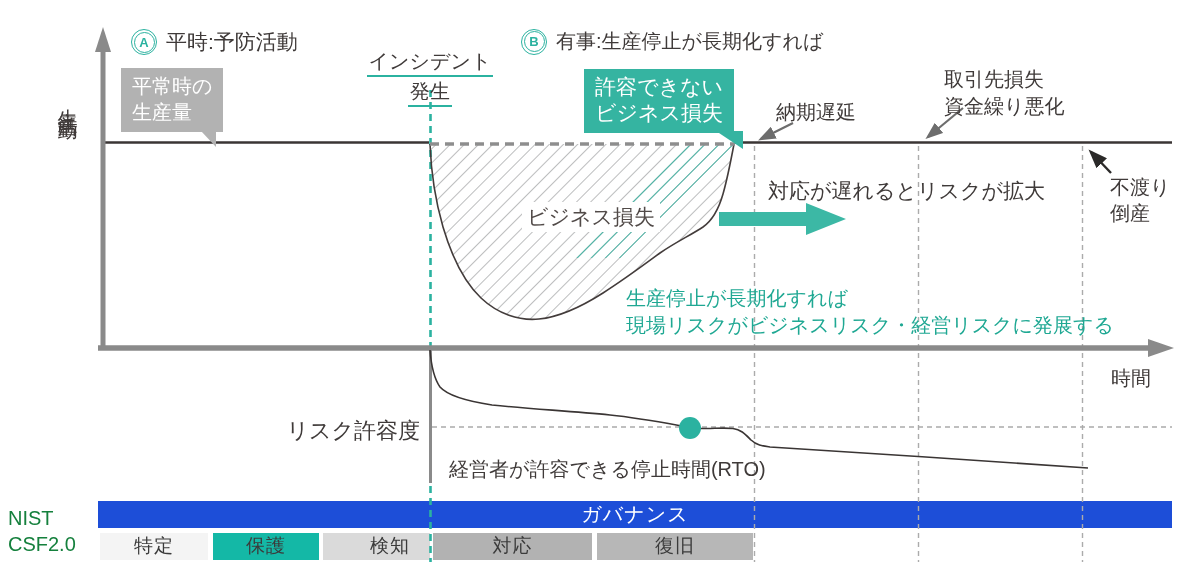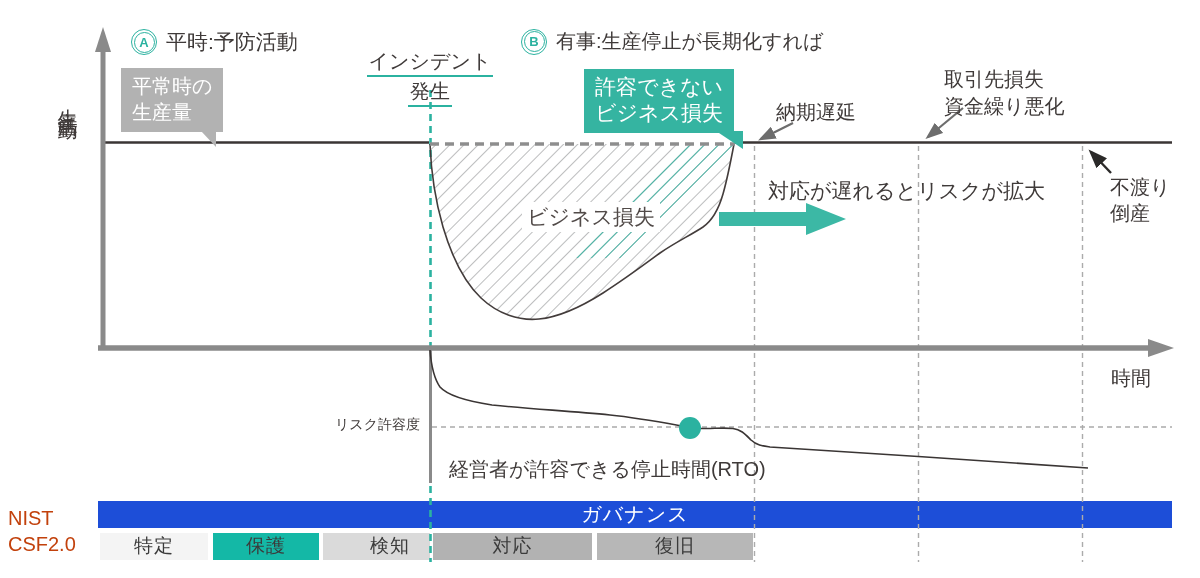--- a/index.html
+++ b/index.html
@@ -153,25 +153,29 @@
     <div>資金繰り悪化</div>
   </div>
 
   <div class="txt" style="left:1110px;top:174px;font-size:20px;line-height:26px;">
     <div>不渡り</div>
     <div>倒産</div>
   </div>
 
   <div class="txt" style="left:768px;top:177px;font-size:21px;">対応が遅れるとリスクが拡大</div>
 
+  <div class="txt teal-note" style="left:626px;top:285px;">
+    <div>生産停止が長期化すれば</div>
+    <div>現場リスクがビジネスリスク・経営リスクに発展する</div>
+  </div>
 
   <div class="txt" style="left:1111px;top:365px;font-size:20px;">時間</div>
 
-  <div class="txt" style="left:250px;top:416px;width:170px;text-align:right;font-size:14px;">リスク許容度</div>
+  <div class="txt" style="left:250px;top:416px;width:170px;text-align:right;font-size:22px;">リスク許容度</div>
 
   <div class="txt" style="left:449px;top:456px;font-size:20px;">経営者が許容できる停止時間(RTO)</div>
 
-  <div class="txt" style="left:8px;top:505px;font-size:20px;line-height:26px;color:#c2410c;">
+  <div class="txt" style="left:8px;top:505px;font-size:20px;line-height:26px;color:#15803d;">
     <div>NIST</div>
     <div>CSF2.0</div>
   </div>
 
 </div>
 
 </body></html>

